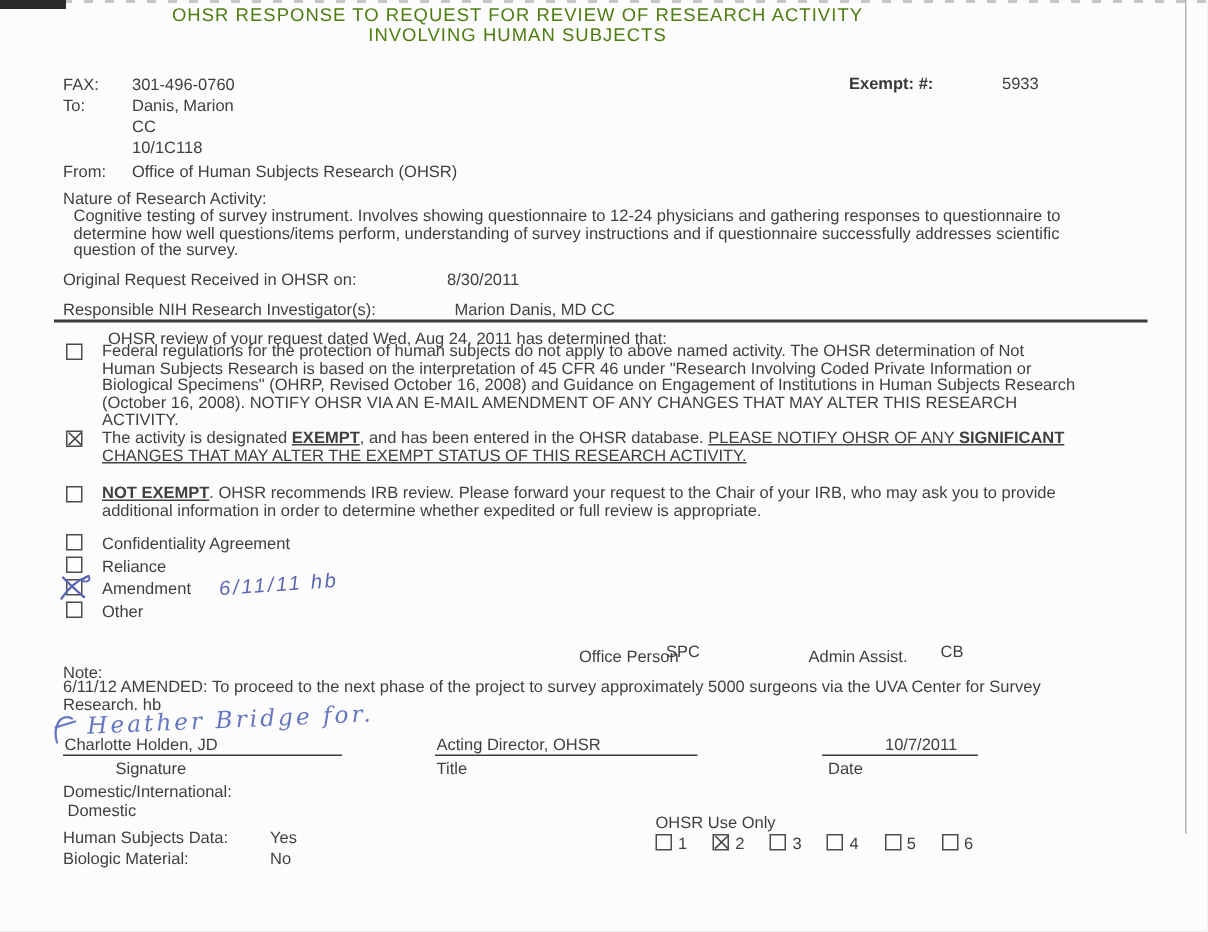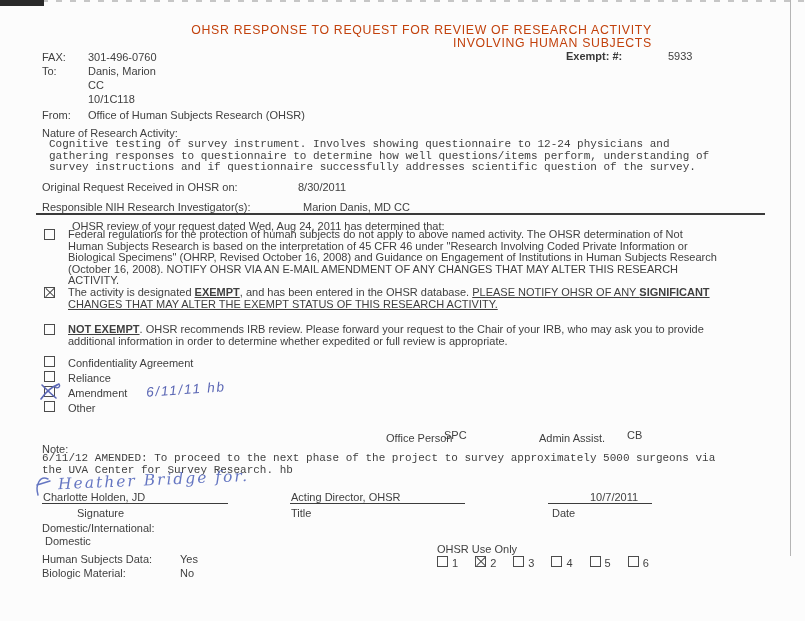--- a/index.html
+++ b/index.html
@@ -13,25 +13,25 @@
   .u{text-decoration:underline;}
   .bold{font-weight:bold;color:#383838;}
 
   
   .art-topdots{left:0;top:0;width:805px;height:2px;
     background:repeating-linear-gradient(90deg,#9a9a9a 0 6px,transparent 6px 14px);opacity:.55;}
   .art-topleft{left:0;top:0;width:44px;height:6px;background:#2a2a2a;}
   .art-rightline{left:790px;top:0;width:1px;height:556px;background:#b5b5b5;}
 
   
-  .title{left:38px;top:24px;width:614px;text-align:right;
-    font-size:12.3px;letter-spacing:.7px;color:#c2410c;line-height:12.5px;}
-
-  
-  .para{line-height:11.6px;font-family:Liberation Mono, monospace;}
+  .title{left:38px;top:4px;width:614px;text-align:center;
+    font-size:12.3px;letter-spacing:.7px;color:#4d7c0f;line-height:12.5px;}
+
+  
+  .para{line-height:11.6px;}
 
   
   .chk{position:absolute;left:44px;}
   .cbox{position:relative;display:inline-block;width:11px;height:11px;
     border:1.3px solid #4c4c4c;background:#fdfdfd;vertical-align:top;box-sizing:border-box;}
   .cbox.checked::before{content:"";position:absolute;left:-1.5px;top:3.6px;width:12px;height:1.2px;
     background:#454545;transform:rotate(45deg);}
   .cbox.checked::after{content:"";position:absolute;left:-1.5px;top:3.6px;width:12px;height:1.2px;
     background:#454545;transform:rotate(-45deg);}
   .chk .boxpos{position:absolute;left:0;top:0;}

